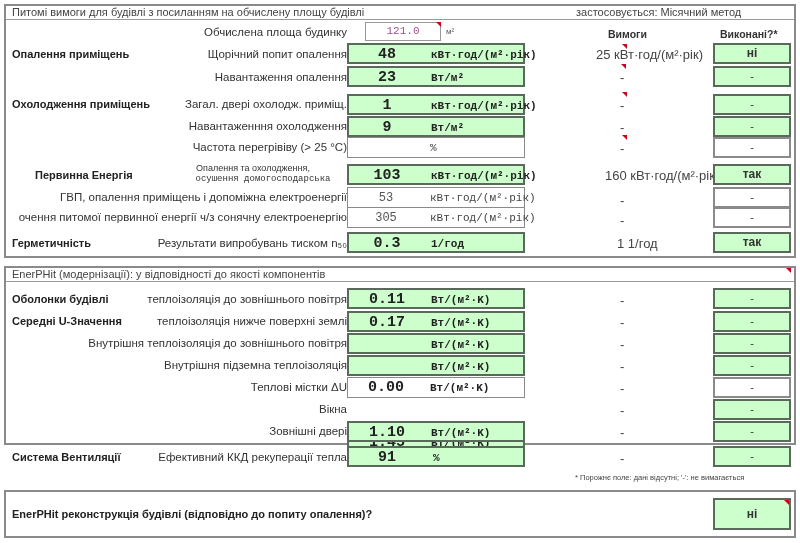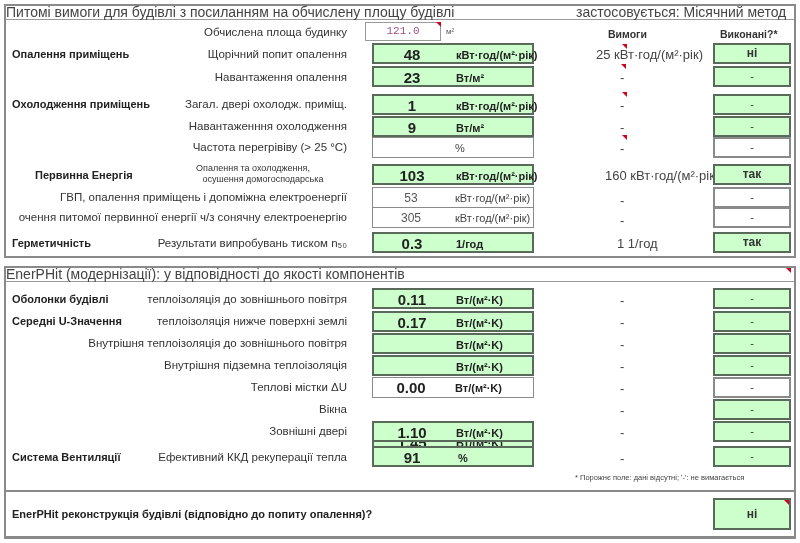--- a/index.html
+++ b/index.html
@@ -7,35 +7,35 @@
     width: 800px; height: 543px; background: #ffffff; overflow: hidden;
     font-family: "Liberation Sans", "DejaVu Sans", sans-serif; color: #222;
     position: relative;
   }
   .panel {
     position: absolute; left: 4px; width: 792px;
     border: 2px solid #8a8a8a; background: #fff;
   }
   .panel-head {
     height: 14px; border-bottom: 1.5px solid #9a9a9a;
-    font-size: 14px; color: #444; line-height: 13px;
+    font-size: 11px; color: #444; padding-left: 6px; line-height: 13px;
     position: relative;
   }
   .panel-head .right { position: absolute; left: 570px; top: 0; }
   .red-tri {
     position: absolute; width: 0; height: 0;
     border-top: 5px solid #d0021b; border-left: 5px solid transparent;
   }
   .abs { position: absolute; white-space: nowrap; }
   .section { font-weight: bold; font-size: 11px; color: #222; }
   .label { font-size: 11.5px; color: #333; text-align: right; }
   .small-label { font-size: 9px; color: #333; text-align: center; line-height: 11px; }
   .valbox {
-    position: absolute; left: 372px; width: 162px; height: 21px;
-    border: 2px solid #5a6a5a; background: #ccffcc; font-size: 11px;
+    position: absolute; left: 347px; width: 178px; height: 21px;
+    border: 2px solid #5a6a5a; background: #ccffcc; font-size: 11px; font-family: Liberation Mono, monospace;
   }
   .valbox.white { background: #fff; border-color: #8a8a8a; border-width: 1.5px; }
   .valbox .num {
     position: absolute; left: 0; width: 76px; text-align: center; top: 1px;
     font-weight: bold; font-size: 15px; color: #222;
   }
   .valbox.white .num { font-weight: normal; font-size: 12px; color: #555; top: 3px; }
   .valbox .unit {
     position: absolute; left: 82px; top: 4px; font-weight: bold; font-size: 11px; color: #222;
   }
@@ -118,21 +118,21 @@
   <span class="num"></span>
   <span class="unit">%</span>
 </div>
 <span class="req" style="left:620px;top:141px;">-</span>
 <span class="red-tri" style="left:622px;top:135px;"></span>
 <div class="okbox white" style="top:137px;">-</div>
 
 <span class="abs section" style="left:12px;top:169px;padding-left:23px;">Первинна Енергія</span>
 <div class="abs small-label" style="left:168px;top:163px;width:170px;">
   <div>Опалення та  охолодження,</div>
-  <div style="padding-left:20px;">осушення  домогосподарська</div>
+  <div style="padding-left:20px;font-family:Liberation Mono, monospace;">осушення  домогосподарська</div>
 </div>
 <div class="valbox" style="top:164px;">
   <span class="num">103</span>
   <span class="unit">кВт·год/(м²·рік)</span>
 </div>
 <span class="req" style="left:605px;top:168px;">
   <span>160</span>&nbsp;<span>кВт·год/(м²·рік)</span>
 </span>
 <div class="okbox bold" style="top:164px;">так</div>
 
@@ -156,21 +156,21 @@
 <span class="abs label" style="right:453px;top:237px;">Результати випробувань тиском n₅₀</span>
 <div class="valbox" style="top:232px;">
   <span class="num">0.3</span>
   <span class="unit">1/год</span>
 </div>
 <span class="req" style="left:617px;top:236px;">
   <span>1</span>&nbsp;<span>1/год</span>
 </span>
 <div class="okbox bold" style="top:232px;">так</div>
 
-<div class="panel" style="top:266px;height:273px;">
+<div class="panel" style="top:266px;height:179px;">
   <div class="panel-head">
     <span>EnerPHit (модернізації): у відповідності до якості компонентів</span>
   </div>
 </div>
 <span class="red-tri" style="left:786px;top:268px;"></span>
 
 <span class="abs section" style="left:12px;top:293px;">Оболонки будівлі</span>
 <span class="abs section" style="left:12px;top:315px;">Середні U-Значення</span>
 <span class="abs section" style="left:12px;top:451px;">Система Вентиляції</span>
 

